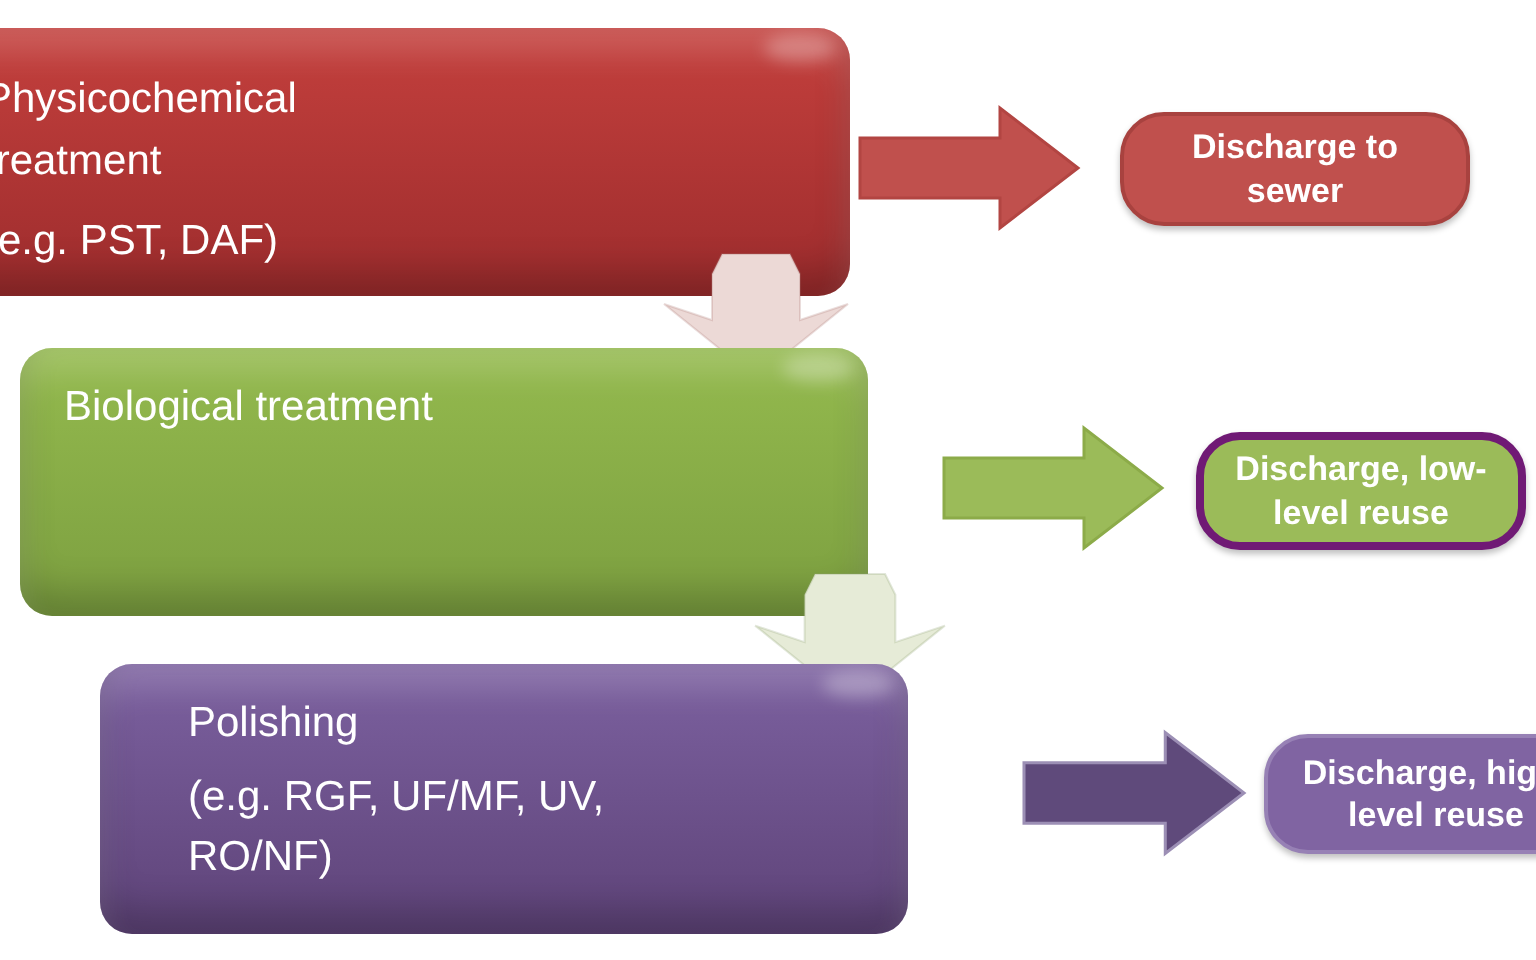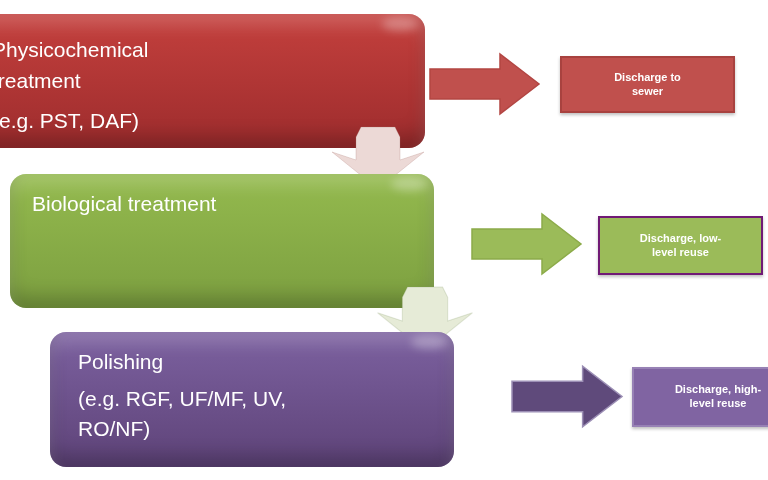--- a/index.html
+++ b/index.html
@@ -32,33 +32,34 @@
   .stage.green{
     left:10px;top:174px;width:424px;height:134px;
     background:linear-gradient(to bottom,var(--green-top),var(--green-bottom));
     padding:14px 18px 0 22px;box-sizing:border-box;
   }
   .stage.green .stage-examples{margin-top:7px;}
 
   .stage.purple{
     left:50px;top:332px;width:404px;height:135px;
     background:linear-gradient(to bottom,var(--purple-top),var(--purple-bottom));
-    padding:14px 18px 0 28px;box-sizing:border-box;
+    padding:14px 18px 0 44px;box-sizing:border-box;
   }
   .stage.purple .stage-examples{margin-top:7px;}
 
   
   .outbox{
-    position:absolute;color:#fff;font-weight:bold;font-size:11px;line-height:1.25;
+    position:absolute;color:#fff;font-weight:bold;font-size:17px;line-height:1.25;
     display:flex;align-items:center;justify-content:center;text-align:center;
     white-space:pre-line;box-sizing:border-box;
     box-shadow:0 2px 3px rgba(0,0,0,0.25);
+    border-radius:22px;
   }
   .outbox.red{left:560px;top:56px;width:175px;height:57px;background:var(--red-accent);border:2px solid #a8423f;}
-  .outbox.green{left:598px;top:216px;width:165px;height:59px;background:var(--green-accent);border:2px solid #701a75;}
+  .outbox.green{left:598px;top:216px;width:165px;height:59px;background:var(--green-accent);border:4px solid #701a75;}
   .outbox.purple{left:632px;top:367px;width:172px;height:60px;background:var(--purple-accent);border:2px solid #9781b5;}
 
   
   svg{position:absolute;display:block;overflow:visible;}
   .ra-red  {left:430px;top:53px;}
   .ra-green{left:472px;top:213px;}
   .ra-purple{left:512px;top:365px;}
   .ra-red polygon{fill:var(--red-accent);stroke:#b24542;stroke-width:1.5;}
   .ra-green polygon{fill:var(--green-accent);stroke:#8cab49;stroke-width:1.5;}
   .ra-purple polygon{fill:var(--purple-arrow);stroke:#9c8fb5;stroke-width:1.5;}

